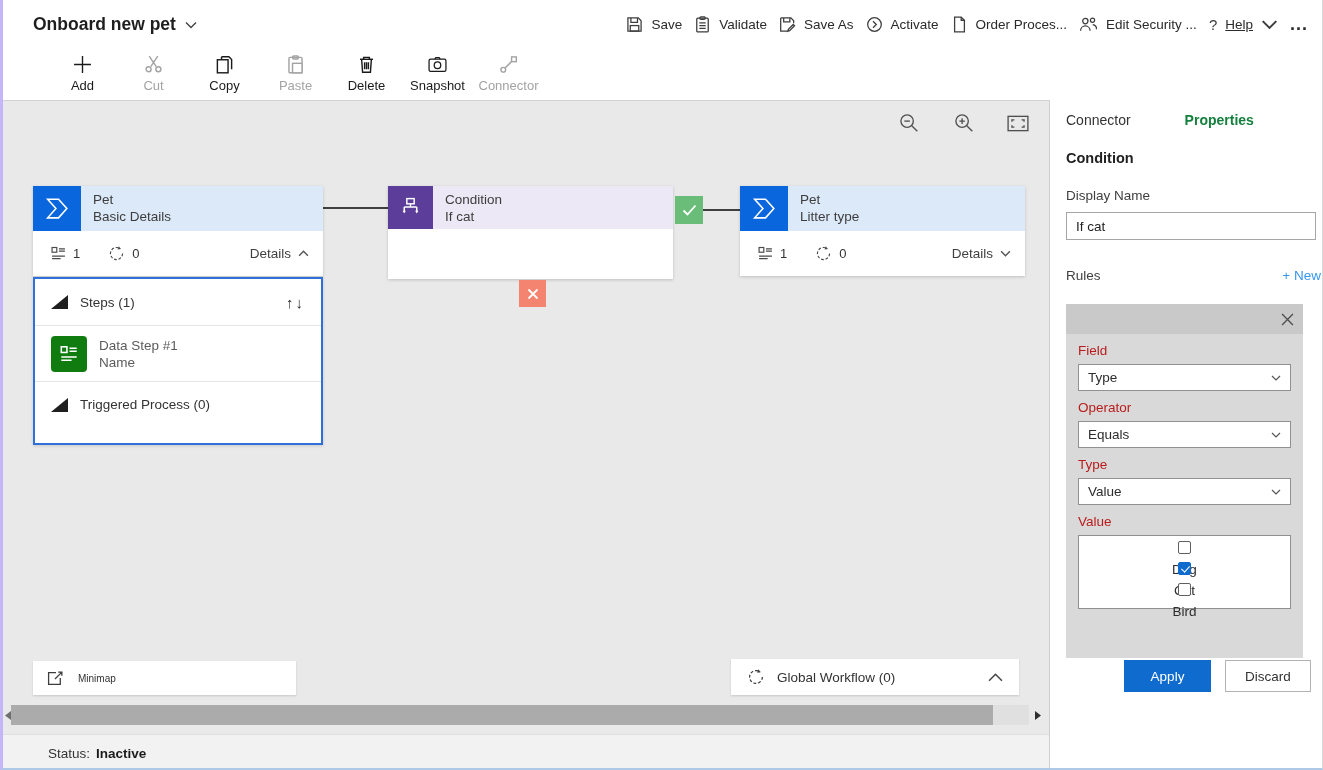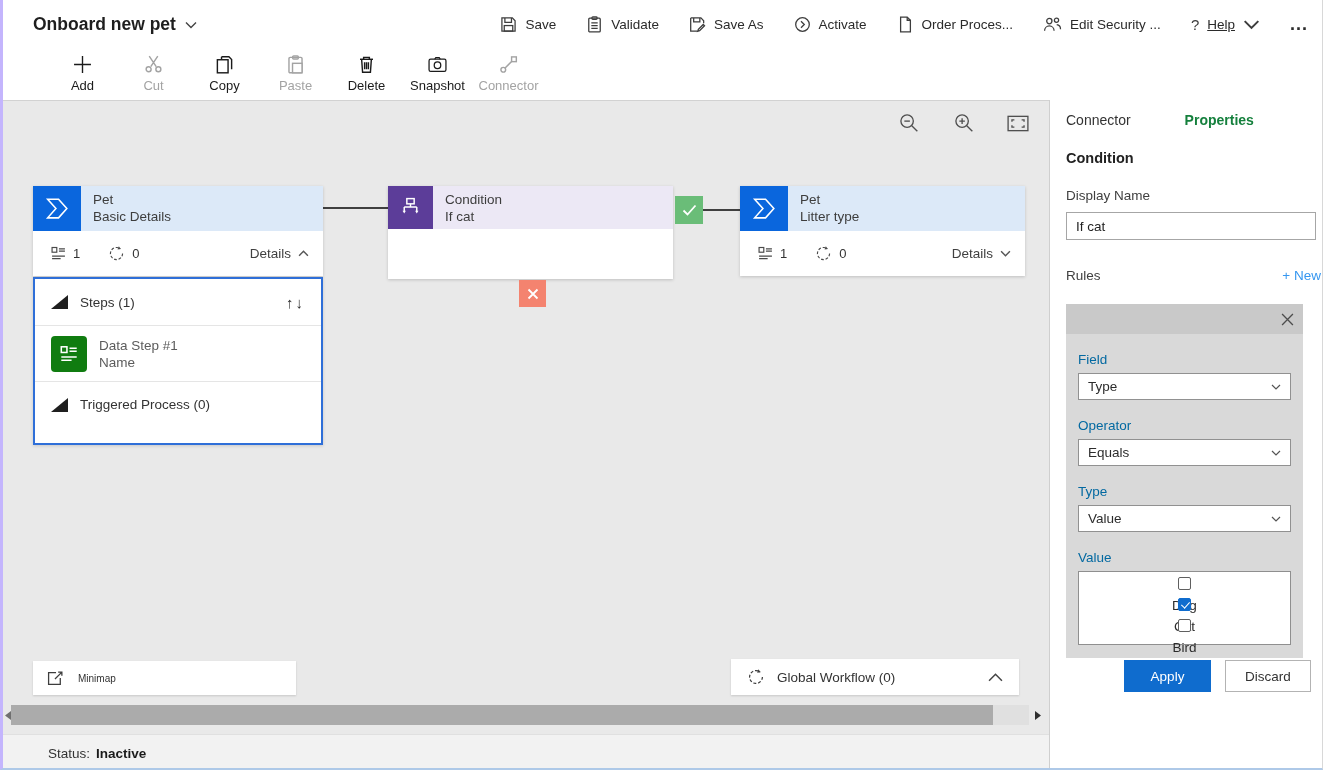--- a/index.html
+++ b/index.html
@@ -5,21 +5,21 @@
   * { margin:0; padding:0; box-sizing:border-box; }
   html,body { width:1323px; height:770px; }
   body { font-family:"Liberation Sans","DejaVu Sans",sans-serif; background:#fff; color:#252525; }
   #app { position:relative; width:1323px; height:770px; overflow:hidden;
          border-left:3px solid #c4b5fd; border-right:1px solid #d8d8d8; border-bottom:2px solid #aec9e8; background:#fff; }
 
   
   .titlebar { position:absolute; left:0; top:0; width:100%; height:48px; display:flex; align-items:center; padding:0 14px 0 30px; background:#fff; }
   .proc-title { display:flex; align-items:center; gap:9px; font-size:17.5px; font-weight:bold; color:#1e1e1e; }
   .proc-title svg { margin-top:2px; }
-  .cmds { margin-left:auto; display:flex; align-items:center; gap:30px; }
+  .cmds { margin-left:auto; display:flex; align-items:center; gap:12px; }
   .cmd { display:flex; align-items:center; gap:8px; font-size:13.5px; color:#2b2b2b; cursor:pointer; white-space:nowrap; }
   .cmd svg { width:17px; height:17px; stroke:#3d3d3d; }
   .cmd .underl { text-decoration:underline; }
   .cmd-more { font-size:18px; letter-spacing:1px; font-weight:bold; color:#2b2b2b; line-height:10px; }
 
   
   .toolbar { position:absolute; left:0; top:48px; width:100%; height:52px; display:flex; background:#fff;margin-left:44px; }
   .tool { width:71px; display:flex; flex-direction:column; align-items:center; justify-content:flex-start; padding-top:7px; gap:4px; font-size:13px; cursor:pointer; }
   .tool svg { width:19px; height:19px; }
   .tool.enabled { color:#1b1b1b; } .tool.enabled svg { stroke:#1b1b1b; }
@@ -91,21 +91,21 @@
   .fld-label { font-size:13.5px; color:#404040; }
   .lbl-display { position:absolute; left:16px; top:88px; }
   .txt-input { position:absolute; left:16px; top:112px; width:250px; height:28px; border:1px solid #a6a6a6; background:#fff; font-family:inherit; font-size:13.5px; color:#222; padding:0 9px; outline:none; }
   .rules-row { position:absolute; left:16px; top:168px; width:250px; display:flex; align-items:center; }
   .new-link { margin-left:auto; margin-right:-5px; font-size:13.5px; color:#3697f0; cursor:pointer; }
 
   .rule-card { position:absolute; left:16px; top:204px; width:237px; height:354px; background:#d9d9d9; }
   .rule-card-head { height:30px; background:#c9c9c9; display:flex; align-items:center; justify-content:flex-end; padding-right:9px; }
   .rule-card-head svg { stroke:#4d4d4d; cursor:pointer; }
   .rule-body { padding:0 12px; }
-  .rule-lbl { margin-top:18px; font-size:13.5px; color:#0369a1; }
+  .rule-lbl { margin-top:9px; font-size:13.5px; color:#b91c1c; }
   .dropdown { margin-top:6px; height:27px; background:#fff; border:1px solid #919191; display:flex; align-items:center; padding:0 9px; font-size:13.5px; color:#2c2c2c; cursor:pointer; }
   .dropdown svg { margin-left:auto; stroke:#555; }
   .listbox { margin-top:6px; height:74px; background:#fff; border:1px solid #8f8f8f; padding:5px 9px; }
   .opt { display:flex; align-items:center; gap:8px; height:21px; font-size:13.5px; color:#2c2c2c; cursor:pointer;flex-direction:column; }
   .cb { width:13px; height:13px; border:1px solid #5f5f5f; border-radius:2px; background:#fff; position:relative; flex:none; }
   .cb.checked { background:#0f6cce; border-color:#0f6cce; }
   .cb.checked::after { content:""; position:absolute; left:4px; top:1px; width:4px; height:7px; border:solid #fff; border-width:0 1.8px 1.8px 0; transform:rotate(42deg); }
 
   .btn-row { position:absolute; left:16px; top:560px; width:245px; display:flex; justify-content:flex-end; gap:14px; }
   .btn { height:32px; display:flex; align-items:center; justify-content:center; font-size:13.5px; cursor:pointer; font-family:inherit; }

